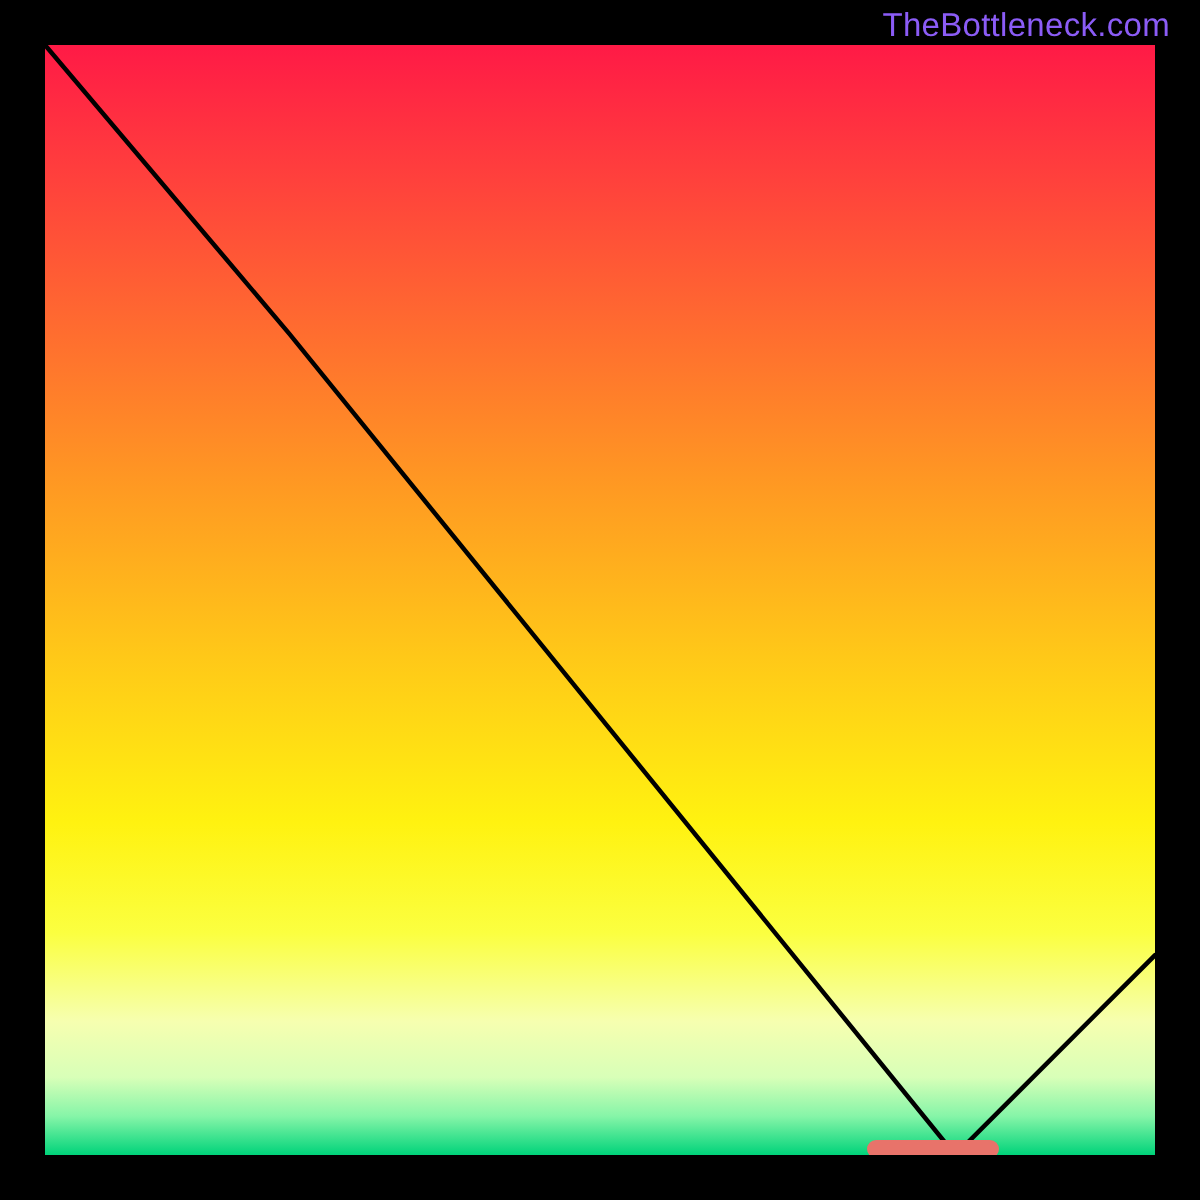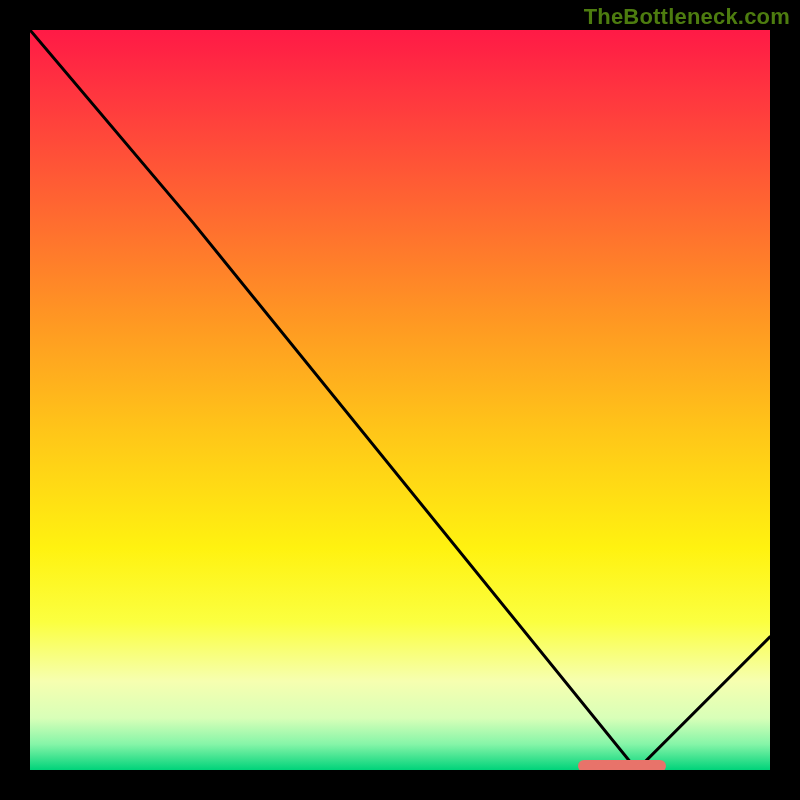--- a/index.html
+++ b/index.html
@@ -12,24 +12,24 @@
     overflow: hidden;
   }
   .stage {
     position: relative;
     width: 800px;
     height: 800px;
   }
   .watermark {
     position: absolute;
     top: 4px;
-    right: 10px;
-    color: #4d7c0f;
+    right: 20px;
+    color: #8b5cf6;
     font-size: 22px;
-    font-weight: 700;
+    font-weight: 400;
     letter-spacing: 0.2px;
     z-index: 5;
   }
   .plot-area {
     position: absolute;
     left: 30px;
     top: 30px;
     width: 740px;
     height: 740px;
     overflow: hidden;

